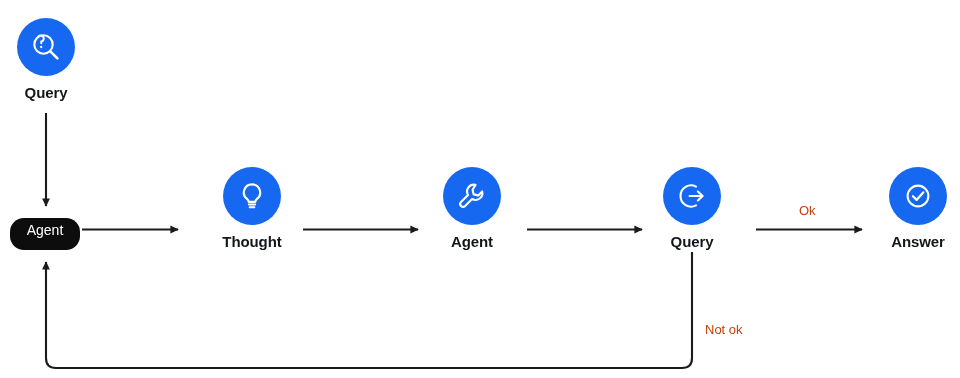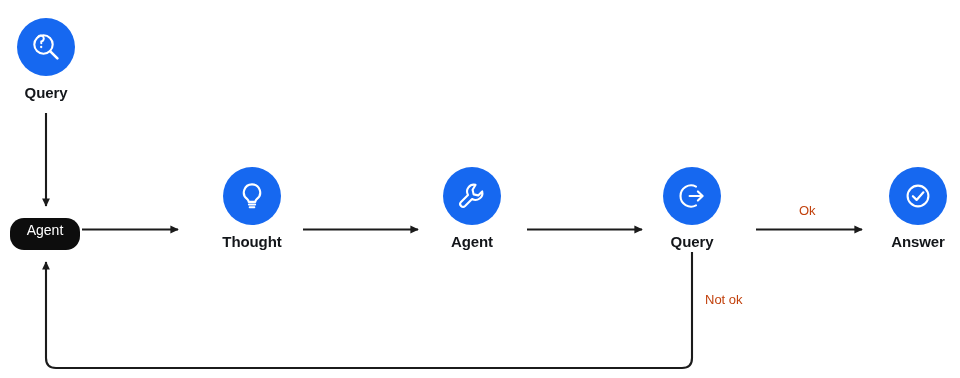--- a/index.html
+++ b/index.html
@@ -159,17 +159,17 @@
         <path d="M10.9,16.2 L14.6,19.9 L21.4,12.3" fill="none" stroke="#FFFFFF" stroke-width="2.2" stroke-linecap="round" stroke-linejoin="round"></path>
       </svg>
     </div>
     <div class="caption">Answer</div>
   </div>
 
   <div class="edge-label" style="left:799px; top:204px;">
     <span>Ok</span>
   </div>
 
-  <div class="edge-label" style="left:705px; top:293px;">
+  <div class="edge-label" style="left:705px; top:323px;">
     <span>Not ok</span>
   </div>
 
 </div>
 
 </body></html>

